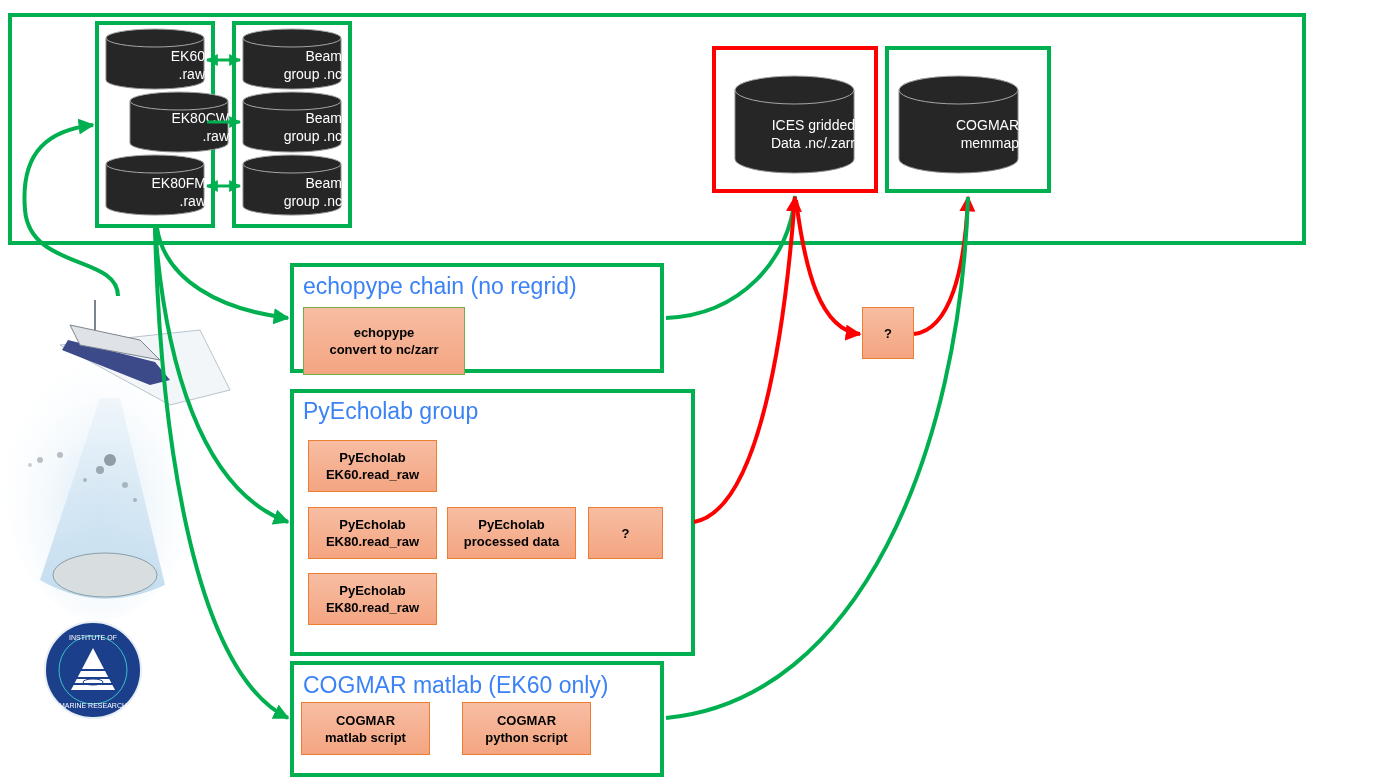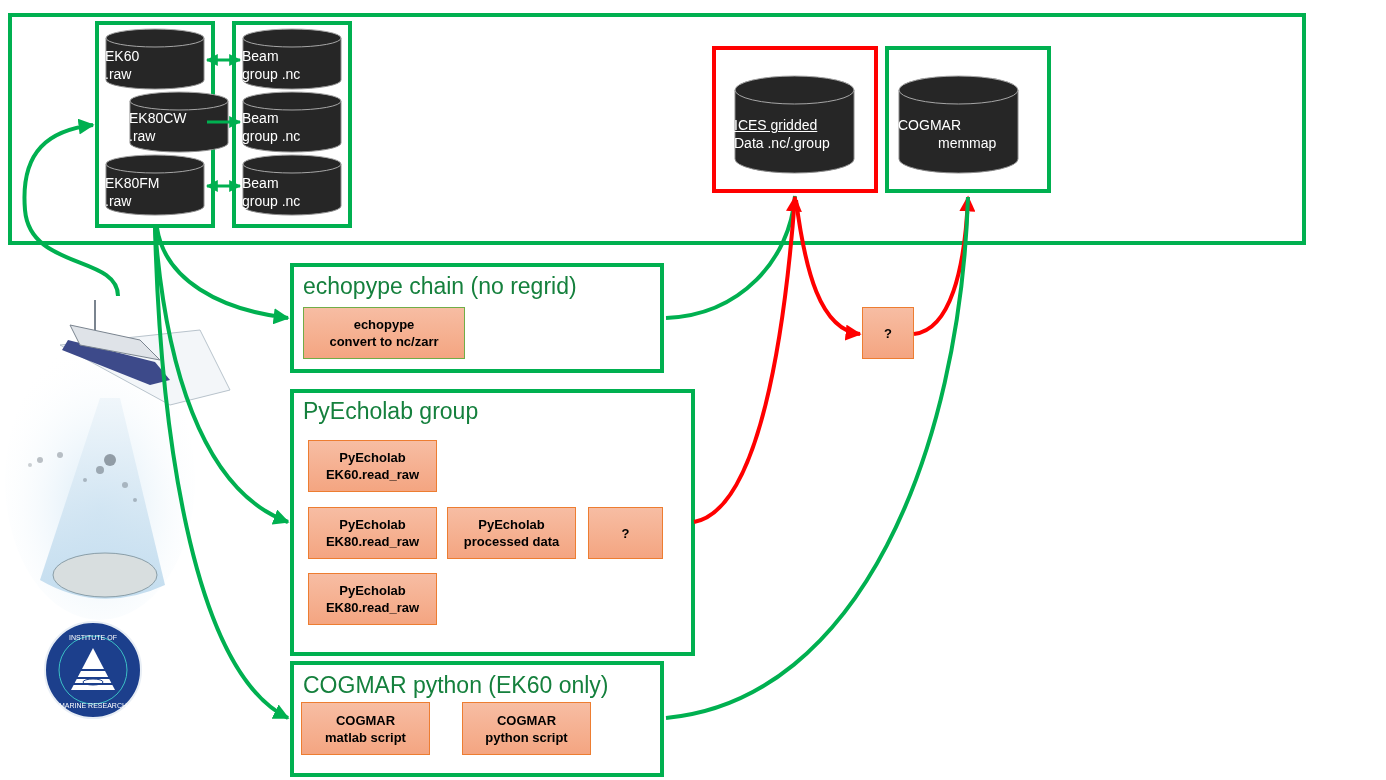--- a/index.html
+++ b/index.html
@@ -1,27 +1,27 @@
 <!DOCTYPE html>
 <html><head>
 <meta charset="utf-8">
 <style>
   html, body { margin:0; padding:0; background:#ffffff; }
   body { width:1386px; height:780px; position:relative; overflow:hidden; font-family:"Liberation Sans", sans-serif; }
   .box { position:absolute; box-sizing:border-box; border:4px solid #00b050; }
   .box.red { border-color:#ff0000; }
   .cyl { position:absolute; }
   .cyl svg { position:absolute; left:0; top:0; }
-  .cyl .lbl { position:absolute; left:0; right:0; text-align:left; color:#ffffff; font-size:14px; line-height:18px; }
+  .cyl .lbl { position:absolute; left:0; right:0; text-align:right; color:#ffffff; font-size:14px; line-height:18px; }
   .proc { position:absolute; box-sizing:border-box; border:1px solid #ed7d31;
           background:linear-gradient(#f7bda3, #f4a581);
           display:flex; align-items:center; justify-content:center; text-align:center;
           font-weight:bold; font-size:13px; line-height:17px; color:#000; }
   .proc.greenborder { border-color:#70ad47; }
-  .chain-title { position:absolute; font-size:23px; color:#15803d; white-space:nowrap; }
+  .chain-title { position:absolute; font-size:23px; color:#3b82f6; white-space:nowrap; }
   svg.overlay { position:absolute; left:0; top:0; pointer-events:none; }
   .pl { white-space:pre-line; }
 </style>
 </head>
 <body>
 
 <div class="box" style="left:8px; top:13px; width:1298px; height:232px;"></div>
 
 <div class="box" style="left:95px; top:21px; width:120px; height:207px;"></div>
 
@@ -79,53 +79,53 @@
     </svg>
   <div class="lbl" style="top:20px;">Beam</div>
   <div class="lbl" style="top:38px;">group .nc</div>
 </div>
 
 <div class="cyl" style="left:734px; top:75px; width:121px; height:100px;">
   <svg width="121" height="100">
       <path d="M1,15 L1,84 A59.5,14 0 0 0 120,84 L120,15 Z" fill="#262626" stroke="#8c8c8c" stroke-width="1"></path>
       <ellipse cx="60.5" cy="15" rx="59.5" ry="14" fill="#262626" stroke="#a6a6a6" stroke-width="1"></ellipse>
     </svg>
-  <div class="lbl" style="top:41px;text-decoration:underline;">ICES gridded</div>
-  <div class="lbl" style="top:59px;">Data .nc/.group</div>
+  <div class="lbl" style="top:41px;">ICES gridded</div>
+  <div class="lbl" style="top:59px;">Data .nc/.zarr</div>
 </div>
 <div class="cyl" style="left:898px; top:75px; width:121px; height:100px;">
   <svg width="121" height="100">
       <path d="M1,15 L1,84 A59.5,14 0 0 0 120,84 L120,15 Z" fill="#262626" stroke="#8c8c8c" stroke-width="1"></path>
       <ellipse cx="60.5" cy="15" rx="59.5" ry="14" fill="#262626" stroke="#a6a6a6" stroke-width="1"></ellipse>
     </svg>
   <div class="lbl" style="top:41px;">COGMAR</div>
   <div class="lbl" style="top:59px;padding-left:40px;">memmap</div>
 </div>
 
 <div class="box" style="left:290px; top:263px; width:374px; height:110px;"></div>
 <div class="chain-title" style="left:303px; top:273px;">echopype chain (no regrid)</div>
-<div class="proc greenborder pl" style="left:303px; top:307px; width:162px; height:52px;">echopype
+<div class="proc greenborder pl" style="left:303px; top:307px; width:162px; height:68px;">echopype
 convert to nc/zarr</div>
 
 <div class="proc pl" style="left:862px; top:307px; width:52px; height:52px;">?</div>
 
 <div class="box" style="left:290px; top:389px; width:405px; height:267px;"></div>
 <div class="chain-title" style="left:303px; top:398px;">PyEcholab group</div>
 <div class="proc pl" style="left:308px; top:440px; width:129px; height:52px;">PyEcholab
 EK60.read_raw</div>
 <div class="proc pl" style="left:308px; top:507px; width:129px; height:52px;">PyEcholab
 EK80.read_raw</div>
 <div class="proc pl" style="left:447px; top:507px; width:129px; height:52px;">PyEcholab
 processed data</div>
 <div class="proc pl" style="left:588px; top:507px; width:75px; height:52px;">?</div>
 <div class="proc pl" style="left:308px; top:573px; width:129px; height:52px;">PyEcholab
 EK80.read_raw</div>
 
 <div class="box" style="left:290px; top:661px; width:374px; height:116px;"></div>
-<div class="chain-title" style="left:303px; top:672px;">COGMAR python (EK60 only)</div>
+<div class="chain-title" style="left:303px; top:672px;">COGMAR matlab (EK60 only)</div>
 <div class="proc pl" style="left:301px; top:702px; width:129px; height:53px;">COGMAR
 matlab script</div>
 <div class="proc pl" style="left:462px; top:702px; width:129px; height:53px;">COGMAR
 python script</div>
 
 <svg class="overlay" width="1386" height="780" style="z-index:0;">
   <defs>
     <linearGradient id="sea" x1="0" y1="0" x2="0" y2="1">
       <stop offset="0" stop-color="#eef5fa"></stop>
       <stop offset="1" stop-color="#b9d7ec"></stop>

